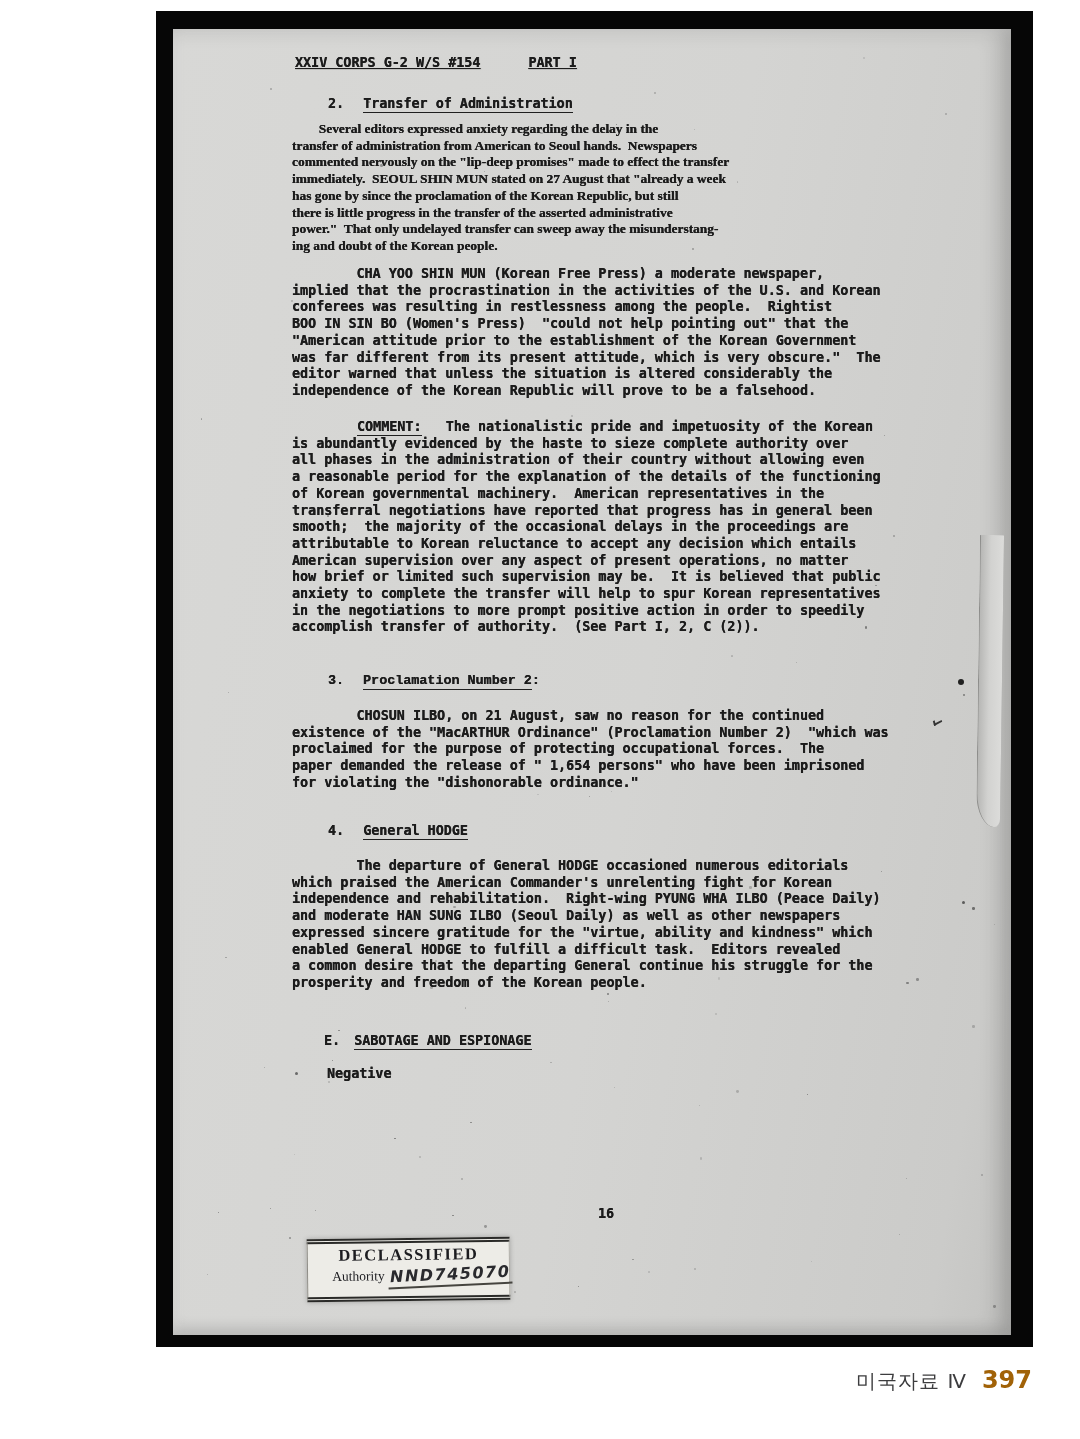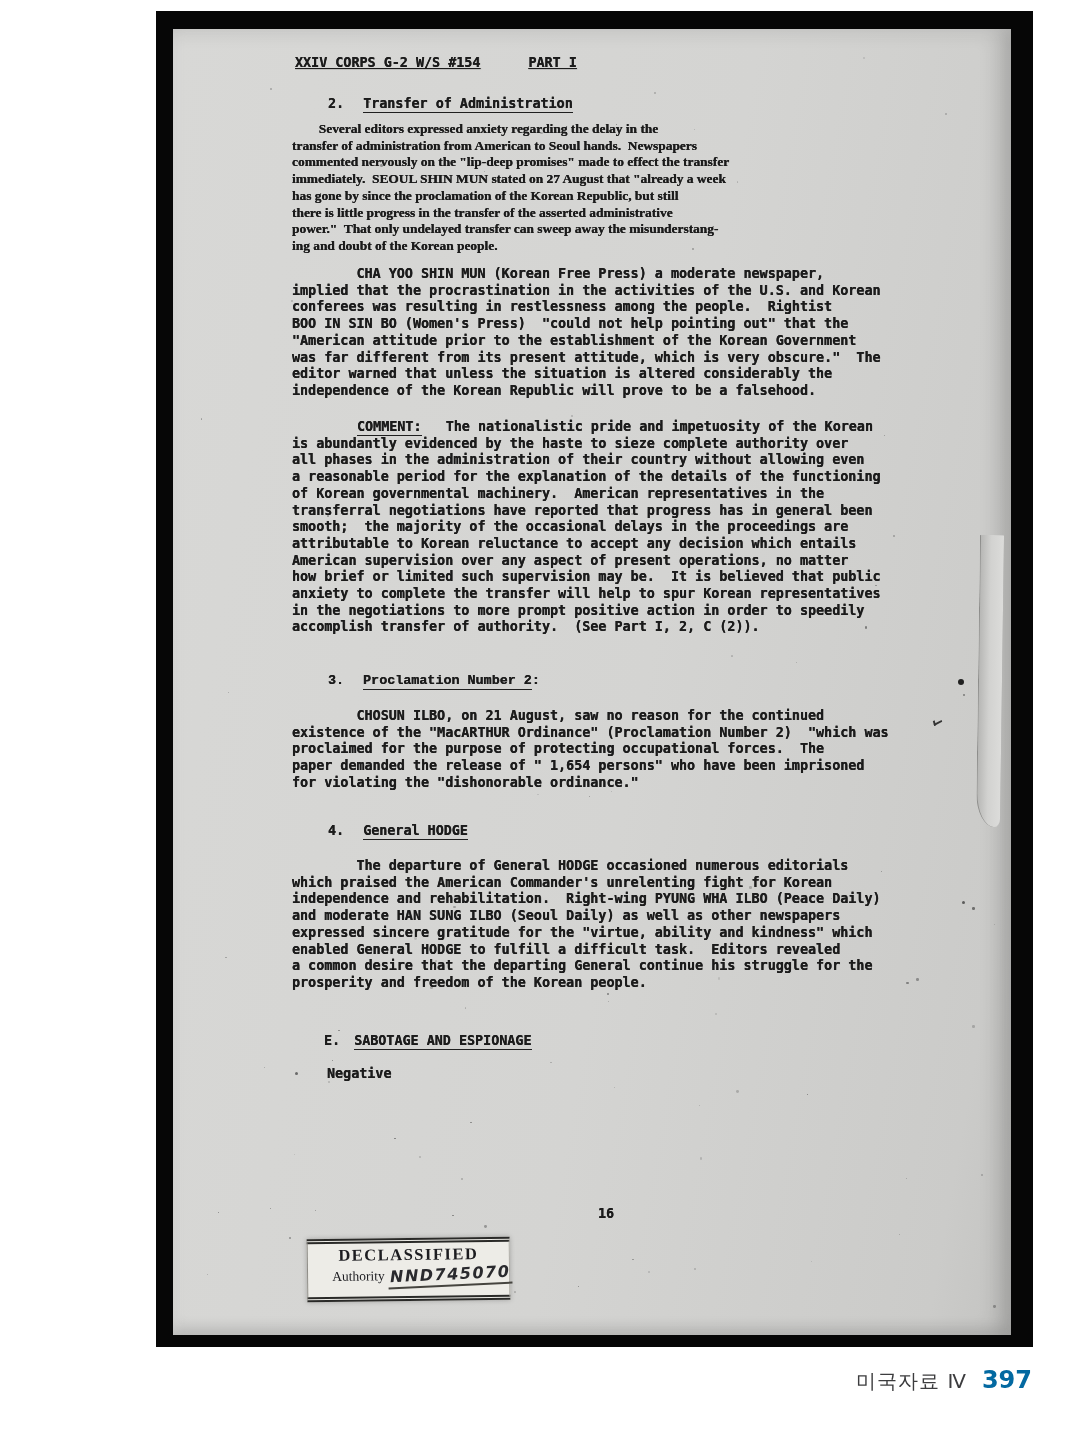--- a/index.html
+++ b/index.html
@@ -70,21 +70,21 @@
     border-bottom:2px solid #45443f;transform:rotate(-2deg);padding:0 2px 1px 2px;
     color:#2a2a2e;
   }
   
   .footer{
     position:absolute;right:48px;top:1366px;height:34px;
     display:flex;align-items:baseline;gap:15px;
     font-family:"DejaVu Sans", sans-serif;text-shadow:none;
   }
   .footer-caption{font-size:20px;color:#3c3c3e;letter-spacing:1px;}
-  .footer-page{font-size:24px;font-weight:bold;color:#0369a1;}
+  .footer-page{font-size:24px;font-weight:bold;color:#a16207;}
   
   .speck{position:absolute;background:#1d1d1d;border-radius:50%;}
   .mark-dot{position:absolute;background:#111;border-radius:50%;}
   .mark-check{
     position:absolute;width:9px;height:5px;
     border-bottom:2.2px solid #1a1a1a;border-left:2.2px solid #1a1a1a;
     transform:rotate(-28deg) skewX(-12deg);
   }
 </style>
 </head>

